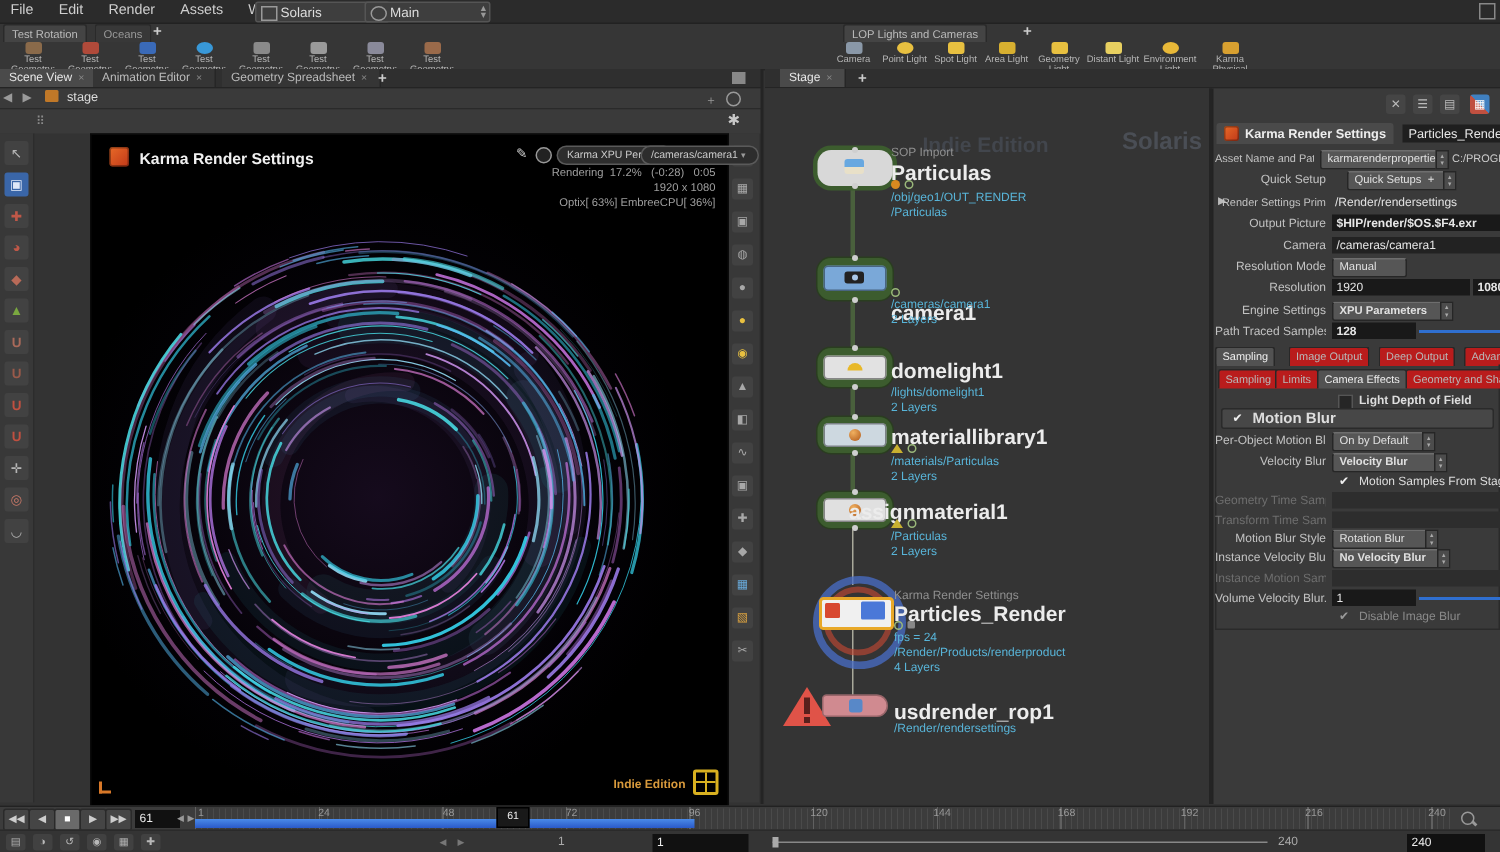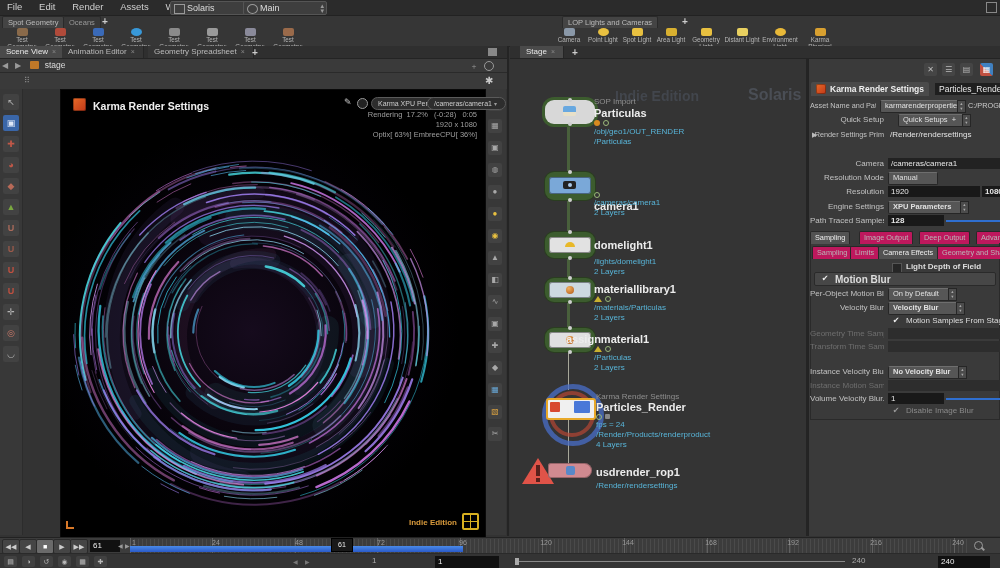--- a/index.html
+++ b/index.html
@@ -63,21 +63,21 @@
   
   #network{left:510px;top:59px;width:296px;height:477px;background:#343434;}
   #net-menu{left:510px;top:72px;width:296px;height:13px;background:#3a3a3a;border-bottom:1px solid #2a2a2a;}
   .net-menu-item{display:inline-block;font-size:8.5px;color:#ccc;padding:1px 6px;}
   .wm{position:absolute;font-weight:bold;color:#42464d;}
   .npill{position:absolute;width:50px;border-radius:9px;background:#3c5c2e;box-shadow:0 0 0 1px #2a3d20;}
   .npill:before,.npill:after{content:"";position:absolute;left:50%;margin-left:-2px;width:4px;height:4px;border-radius:50%;background:#cfcfcf;}
   .npill:before{top:-2px;} .npill:after{bottom:-2px;}
   .nbody{position:absolute;left:4px;border-radius:3px;box-shadow:inset 0 0 0 1px #00000066;}
   .ntype{position:absolute;font-size:8px;color:#8f8f8f;white-space:nowrap;}
-  .nname{position:absolute;font-size:11px;font-weight:bold;color:#ececec;white-space:nowrap;}
+  .nname{position:absolute;font-size:14px;font-weight:bold;color:#ececec;white-space:nowrap;}
   .nline{position:absolute;font-size:8px;color:#58b4d8;white-space:nowrap;}
   .nbadges{position:absolute;height:6px;white-space:nowrap;}
   .bdg{display:inline-block;width:6px;height:6px;border-radius:50%;margin-right:3px;vertical-align:top;}
   .bdg.ring{background:transparent;border:1px solid #9ab87a;width:4px;height:4px;}
   .bdg.orange{background:#d88a20;}
   .bdg.tri{width:0;height:0;border-left:4px solid transparent;border-right:4px solid transparent;border-bottom:6px solid #c8b030;border-radius:0;background:none;}
   .bdg.lock{background:#888;border-radius:1px;width:5px;height:5px;}
   .wire-g{position:absolute;width:3px;background:#49603c;left:567px;}
   .wire-t{position:absolute;width:1px;background:#a8a89a;left:568px;}
 
@@ -97,21 +97,21 @@
          border-radius:2px;color:#e0e0e0;line-height:10px;padding:0 4px;font-size:7.5px;white-space:nowrap;overflow:hidden;}
   .pstep{position:absolute;width:7px;height:11px;background:#4c4c4c;border:1px solid #262626;color:#aaa;
          font-size:4.5px;line-height:5px;text-align:center;}
   .pfield{position:absolute;height:11px;background:#191919;color:#e6e6e6;line-height:11px;padding:0 3px;
           font-size:8px;white-space:nowrap;overflow:hidden;}
   .pfield.dis{background:#2d2d2d;}
   .pslider{position:absolute;top:5px;height:2px;background:#2f6fd0;}
   .chk{position:absolute;width:8px;height:8px;top:2px;background:#262626;border:1px solid #555;color:#f0f0f0;
        font-size:8px;line-height:8px;text-align:center;}
   .chklbl{position:absolute;font-weight:bold;color:#ddd;white-space:nowrap;}
-  .tab2{position:absolute;top:0;height:12px;background:#be185d;border:1px solid #282828;border-bottom:none;
+  .tab2{position:absolute;top:0;height:12px;background:#b91c1c;border:1px solid #282828;border-bottom:none;
         color:#b8b8b8;font-size:7.3px;line-height:12px;padding:0 4px;border-radius:2px 2px 0 0;white-space:nowrap;}
   .tab2.active{background:#525252;color:#eee;}
   .frame-box{position:absolute;border:1px solid #2a2a2a;border-top:none;}
 
   
   #timeline1{left:0;top:537px;width:1000px;height:16px;background:#3c3c3c;border-top:1px solid #222;}
   #timeline2{left:0;top:553px;width:1000px;height:15px;background:#343434;border-top:1px solid #2a2a2a;}
   .tbtn{position:absolute;top:1px;width:16px;height:13px;background:#454545;border:1px solid #2a2a2a;border-radius:2px;
         color:#ccc;font-size:7px;text-align:center;line-height:13px;}
   .tbtn.active{background:#6a6a6a;color:#fff;}
@@ -149,21 +149,21 @@
     </span>
     <span class="selector" style="left:243px;width:52px;">
       <span class="sel-ic" style="border-radius:50%;"></span>
       <span>Main</span>
       <span class="sel-st">▴<br>▾</span>
     </span>
     <span class="abs" style="left:986px;top:2px;width:9px;height:9px;border:1px solid #888;"></span>
   </div>
 
   <div class="abs" id="shelf">
-    <span class="shelf-tab" style="left:2px;">Spot Geometry</span>
+    <span class="shelf-tab" style="left:2px;">Test Rotation</span>
     <span class="shelf-tab dim" style="left:63px;">Oceans</span>
     <span class="abs plus-btn" style="left:102px;top:0;">+</span>
 
     <span class="shelf-tool" style="left:3px;"><span class="tico" style="background:#8a6a4a;"></span><span>Test Geometry: C...</span></span>
     <span class="shelf-tool" style="left:41px;"><span class="tico" style="background:#b04a3a;"></span><span>Test Geometry: P...</span></span>
     <span class="shelf-tool" style="left:79px;"><span class="tico" style="background:#3a6ab8;"></span><span>Test Geometry: R...</span></span>
     <span class="shelf-tool" style="left:117px;"><span class="tico" style="background:#3898d8;border-radius:50%;"></span><span>Test Geometry: S...</span></span>
     <span class="shelf-tool" style="left:155px;"><span class="tico" style="background:#8a8a8a;"></span><span>Test Geometry: S...</span></span>
     <span class="shelf-tool" style="left:193px;"><span class="tico" style="background:#9a9a9a;"></span><span>Test Geometry: T...</span></span>
     <span class="shelf-tool" style="left:231px;"><span class="tico" style="background:#8a8a9a;"></span><span>Test Geometry: T...</span></span>
@@ -627,20 +627,24 @@
     <span class="pdrop" style="left:88px;width:56px;"><span>Quick Setups</span>&nbsp;&nbsp;<span>+</span></span>
     <span class="pstep" style="left:152px;">▴<br>▾</span>
   </div>
 
   <div class="prow" style="top:129px;">
     <span class="abs" style="left:2px;color:#bbb;font-size:7px;">▶</span>
     <span class="plabel" style="font-size:7.3px;">Render Settings Prim</span>
     <span class="abs nowrap" style="left:80px;width:108px;color:#e2e2e2;">/Render/rendersettings</span>
   </div>
 
+  <div class="prow" style="top:143px;">
+    <span class="plabel">Output Picture</span>
+    <span class="pfield" style="left:78px;width:108px;font-weight:bold;">$HIP/render/$OS.$F4.exr</span>
+  </div>
 
   <div class="prow" style="top:158px;">
     <span class="plabel">Camera</span>
     <span class="pfield" style="left:78px;width:108px;background:#222;">/cameras/camera1</span>
   </div>
 
   <div class="prow" style="top:172px;">
     <span class="plabel">Resolution Mode</span>
     <span class="pdrop" style="left:78px;width:40px;">Manual</span>
   </div>
@@ -708,20 +712,25 @@
   <div class="prow" style="top:328px;">
     <span class="plabel dis">Geometry Time Samples</span>
     <span class="pfield dis" style="left:78px;width:108px;"></span>
   </div>
 
   <div class="prow" style="top:341px;">
     <span class="plabel dis">Transform Time Samp...</span>
     <span class="pfield dis" style="left:78px;width:108px;"></span>
   </div>
 
+  <div class="prow" style="top:353px;">
+    <span class="plabel">Motion Blur Style</span>
+    <span class="pdrop" style="left:78px;width:54px;">Rotation Blur</span>
+    <span class="pstep" style="left:140px;">▴<br>▾</span>
+  </div>
 
   <div class="prow" style="top:366px;">
     <span class="plabel">Instance Velocity Blur</span>
     <span class="pdrop" style="left:78px;width:62px;font-weight:bold;">No Velocity Blur</span>
     <span class="pstep" style="left:148px;">▴<br>▾</span>
   </div>
 
   <div class="prow" style="top:380px;">
     <span class="plabel dis">Instance Motion Sam...</span>
     <span class="pfield dis" style="left:78px;width:108px;"></span>

